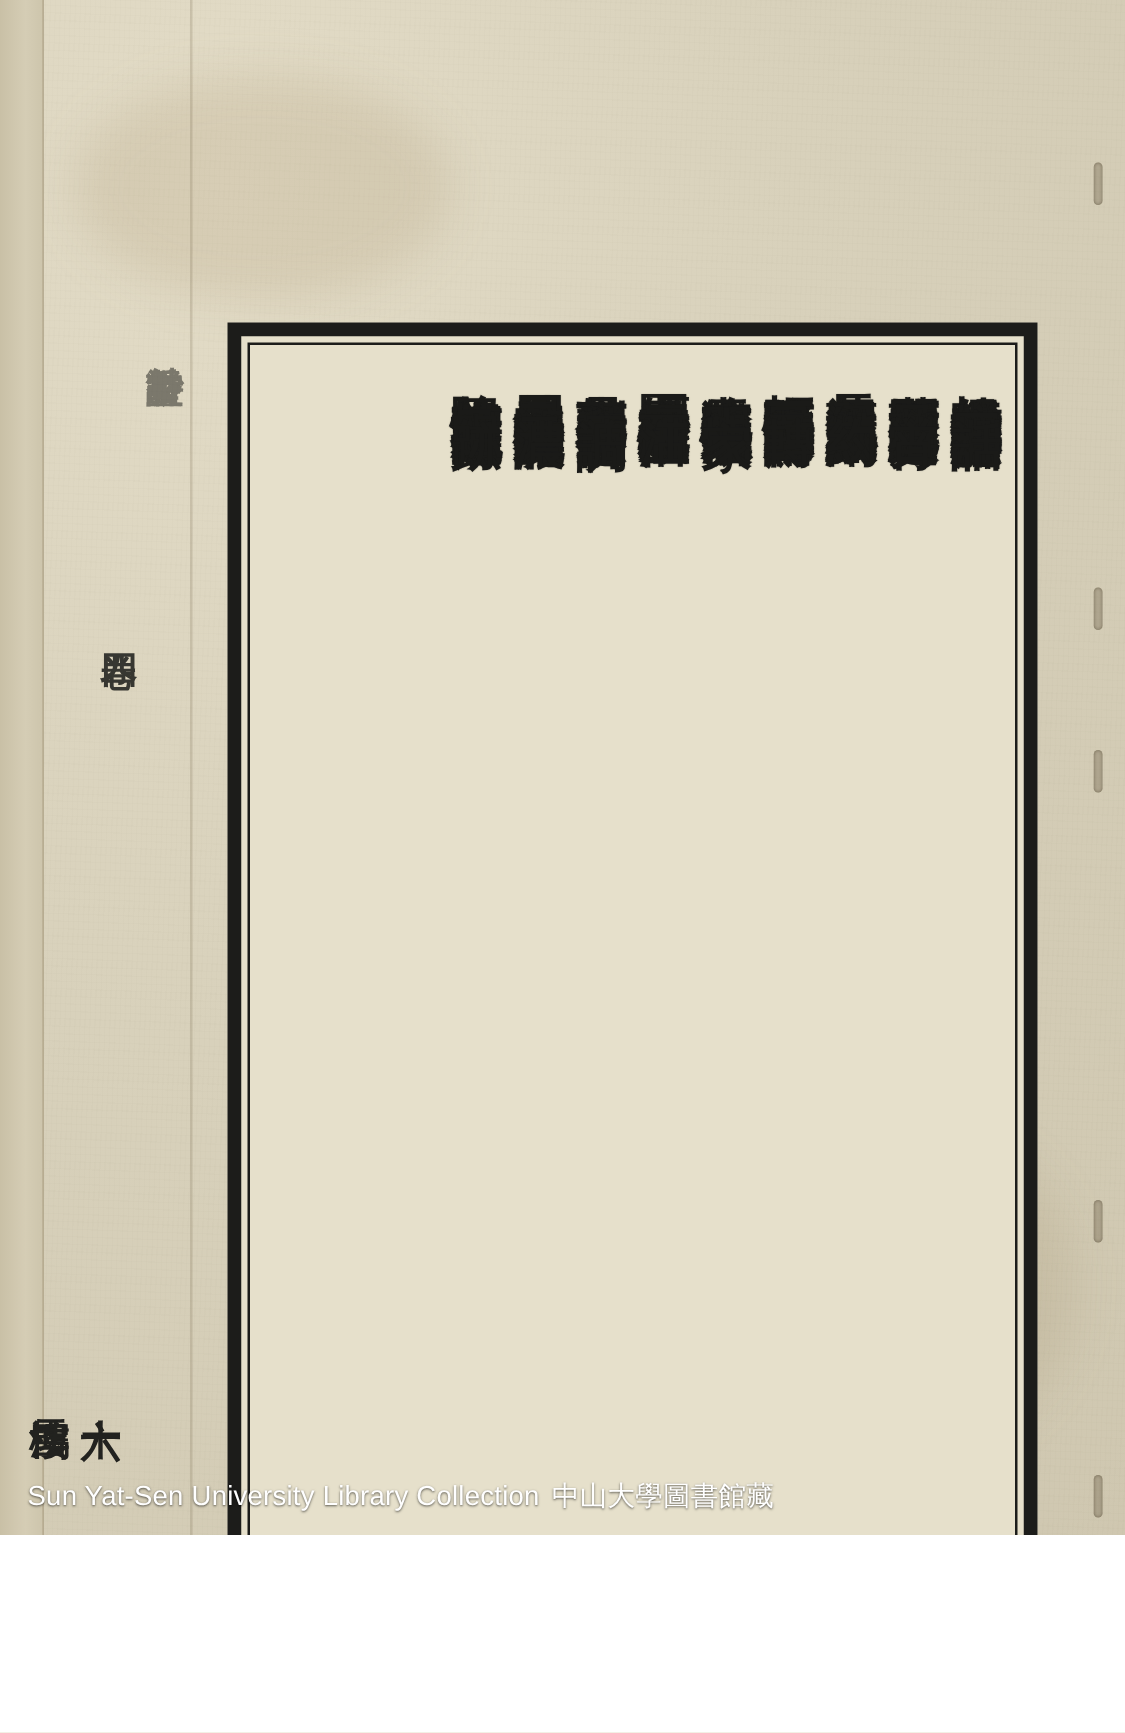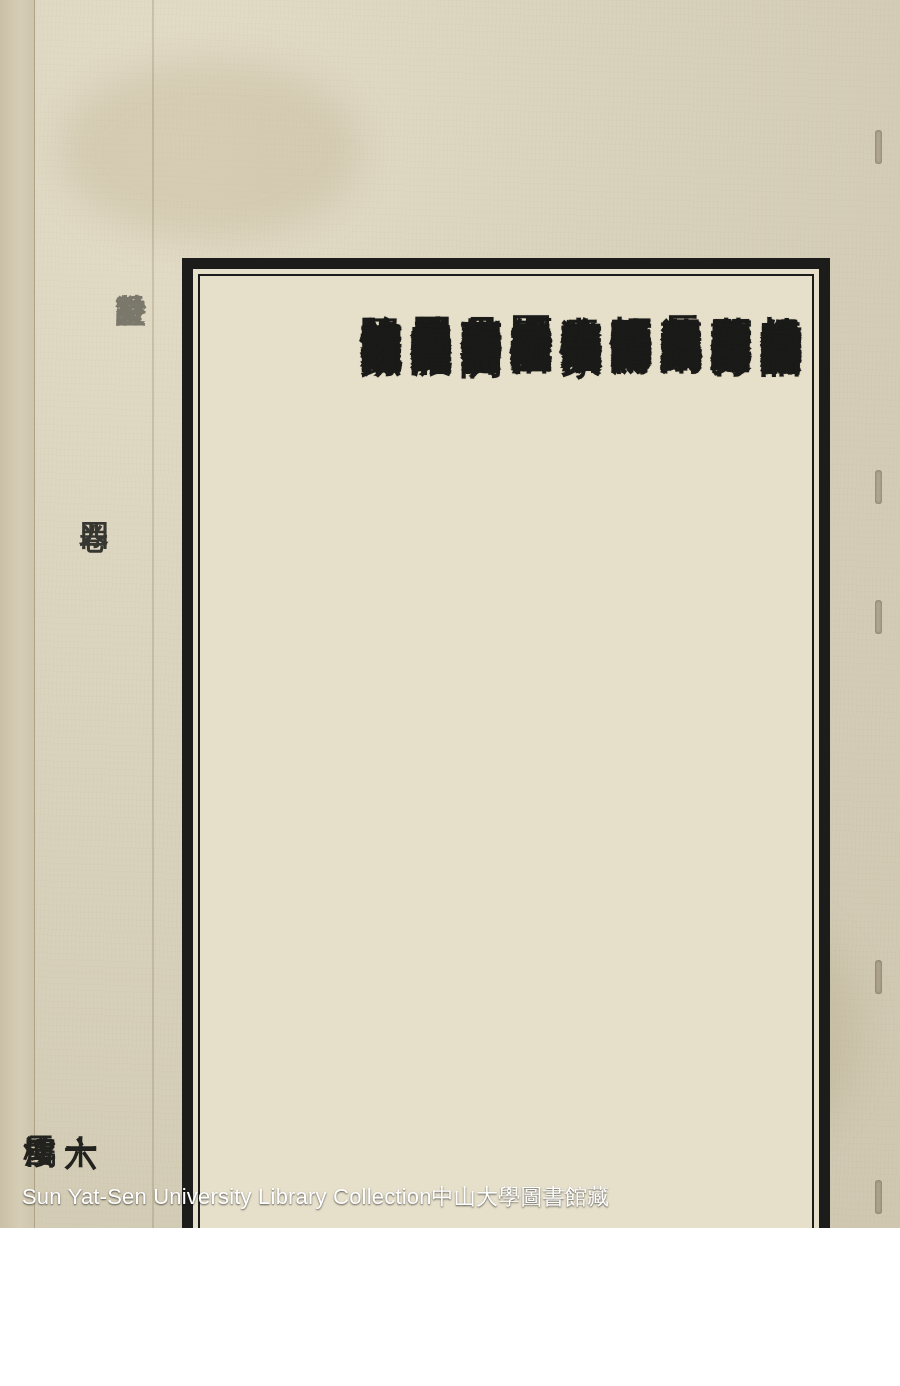--- a/index.html
+++ b/index.html
@@ -156,21 +156,21 @@
     display: flex;
     align-items: center;
     padding-left: 22px;
     color: #ffffff;
     font-family: "Liberation Sans", sans-serif;
     font-size: 22px;
     letter-spacing: 0.2px;
     background: linear-gradient(180deg, rgba(0,0,0,0) 0%, rgba(0,0,0,0.0) 4%, rgba(0,0,0,0.0) 100%);
     text-shadow: 0 1px 2px rgba(0,0,0,0.65);
   }
-  .watermark .cn { font-family: "DejaVu Sans", sans-serif; font-size: 22px; }
+  .watermark .cn { font-family: "DejaVu Sans", sans-serif; margin-left: 10px; font-size: 22px; }
   .wm-strip {
     position: absolute;
     left: 0; right: 0; bottom: 0; height: 66px;
     background: rgba(60,55,45,0.0);
   }
 </style>
 </head>
 <body>
 
 <div class="page">

